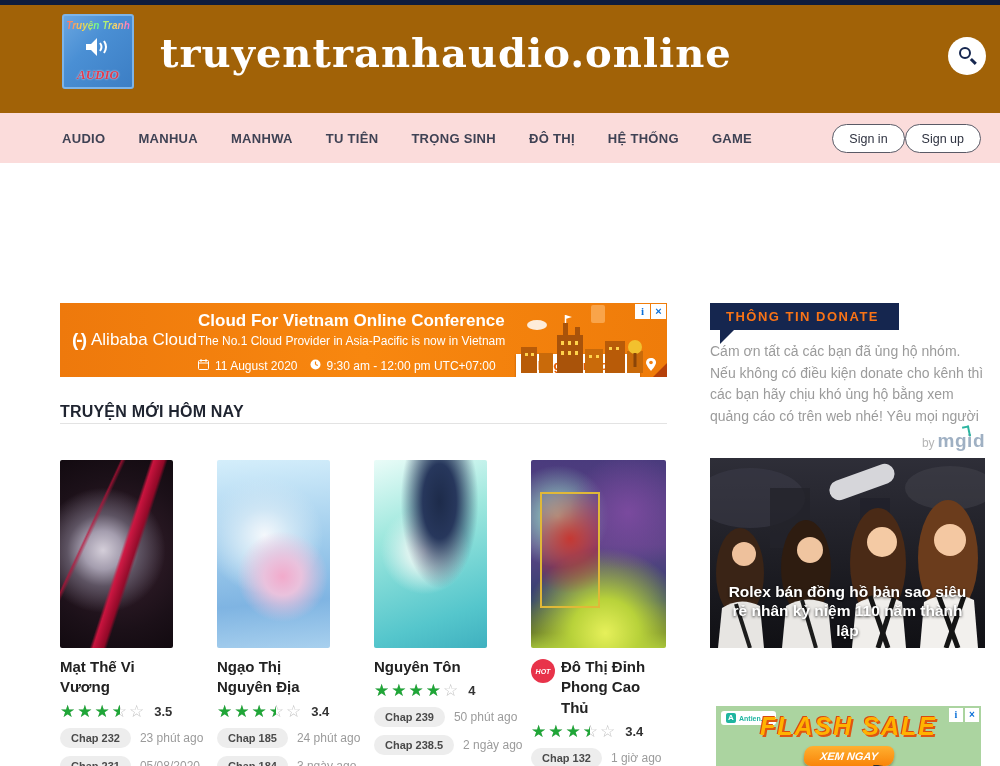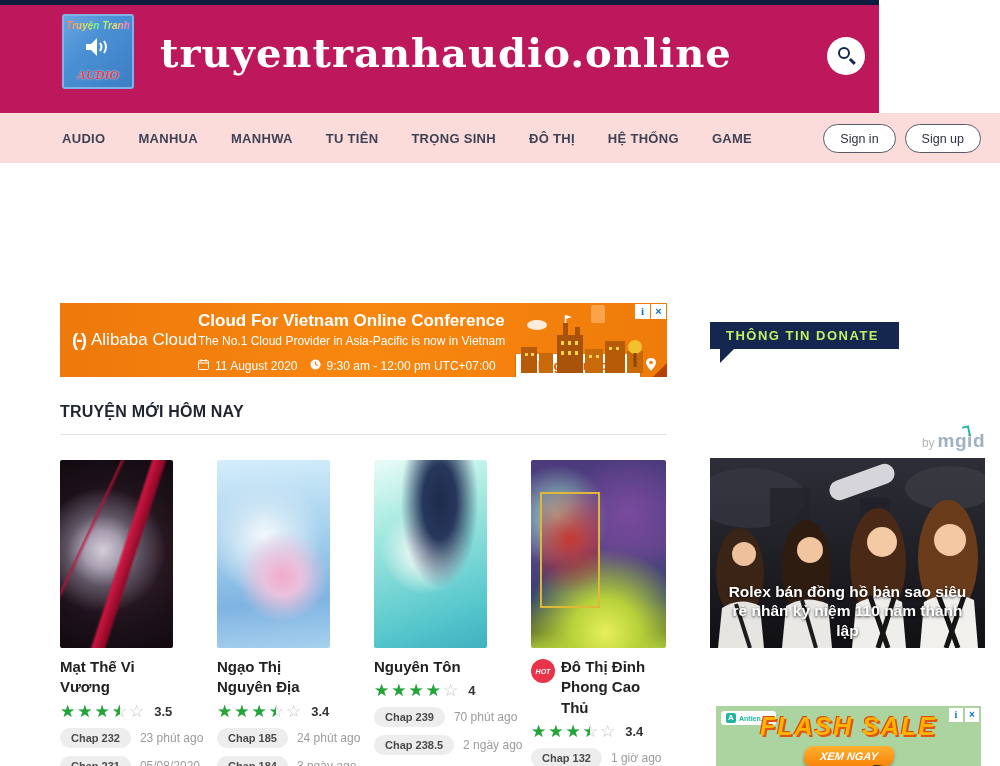--- a/index.html
+++ b/index.html
@@ -1,22 +1,22 @@
 <!DOCTYPE html>
 <html><head>
 <meta charset="utf-8">
 <style>
   * { margin:0; padding:0; box-sizing:border-box; }
   html,body { width:1000px; height:766px; overflow:hidden; background:#fff;
               font-family:"Liberation Sans", sans-serif; }
   .page { position:relative; width:1000px; height:766px; background:#fff; }
 
   
-  .header { position:absolute; top:0; left:0; width:879px; height:113px;
-            background:#be185d; border-top:5px solid #0e1c3d; }
+  .header { position:absolute; top:0; left:0; width:1000px; height:113px;
+            background:#a16207; border-top:5px solid #0e1c3d; }
   .logo { position:absolute; left:62px; top:9px; width:72px; height:75px;
           background:linear-gradient(135deg,#6aa6e0,#4a8fd4 40%,#3c7ec4);
           border:2px solid #7db4e8; border-radius:3px; display:flex; flex-direction:column;
           align-items:center; justify-content:space-between; padding:4px 2px; }
   .logo-line1 { font-size:10px; font-weight:bold; font-style:italic; white-space:nowrap;
                 background-image:linear-gradient(90deg,#ff6a6a,#ffd24a,#6aff8a,#ffe05a,#ff6ad2);
                 -webkit-background-clip:text; background-clip:text; color:transparent; }
   .logo-line2 { font-size:13px; font-weight:bold; font-style:italic; color:#e03a4e;
                 font-family:"Liberation Serif", serif; text-shadow:0 0 2px #fff; }
   .site-title { position:absolute; left:160px; top:24px; color:#fff;
@@ -28,21 +28,21 @@
                   border:2.5px solid #15264f; border-radius:50%; }
   .search-glyph::after { content:''; position:absolute; width:7px; height:2.5px;
                   background:#15264f; transform:rotate(45deg); left:9px; top:11px; }
 
   
   .nav { position:absolute; top:113px; left:0; width:1000px; height:50px;
          background:#fbdcdb; display:flex; align-items:center; }
   .nav-items { display:flex; gap:33px; margin-left:62px; }
   .nav-item { font-size:13px; font-weight:bold; color:#3f4254; letter-spacing:.3px;
               cursor:pointer; white-space:nowrap; }
-  .auth { position:absolute; right:19px; top:11px; display:flex; gap:9px; }
+  .auth { position:absolute; right:19px; top:11px; display:flex; }
   .auth-btn { height:29px; padding:0 16px; border-radius:15px; background:#fff;
               border:1px solid #5a5a66; font-size:12.5px; color:#2e3240; cursor:pointer; }
 
   
   .banner-ad { position:absolute; left:60px; top:303px; width:607px; height:74px;
                background:linear-gradient(90deg,#ee790c,#f8870f 50%,#ef7c0a);
                overflow:hidden; cursor:pointer; }
   .ad-brand { position:absolute; left:12px; top:26px; color:#fff; display:flex;
               align-items:center; gap:6px; }
   .ad-brand-mark { font-size:19px; font-weight:bold; letter-spacing:-2px; }
@@ -59,21 +59,21 @@
   .ad-note { position:absolute; right:62px; top:2px; width:14px; height:18px;
              background:#f9a44a; border-radius:2px; }
   .ad-corner { position:absolute; right:0; bottom:0; width:0; height:0;
                border-left:14px solid transparent; border-bottom:14px solid #b5400a; }
   .ad-ctrls { position:absolute; right:1px; top:1px; display:flex; gap:1px; }
   .ad-ctrl { width:15px; height:15px; background:#fff; color:#0a6fd8; font-size:11px;
              line-height:15px; text-align:center; cursor:pointer; font-weight:bold; }
   .ad-ctrl.info { border-radius:0; font-family:"Liberation Serif", serif; }
 
   .section-head { position:absolute; left:60px; top:403px; width:607px;
-                  border-bottom:1px solid #e3e3e3; padding-bottom:13px; }
+                  border-bottom:1px solid #e3e3e3; padding-bottom:2px; }
   .section-title { font-size:16px; font-weight:800; color:#1f2430; letter-spacing:.2px; }
 
   .cards { position:absolute; left:60px; top:460px; width:620px; display:flex; gap:44px; }
   .card { width:113px; }
   .card.wide { width:135px; }
   .cover { width:113px; height:188px; border-radius:2px; cursor:pointer; position:relative; overflow:hidden; }
   .card.wide .cover { width:135px; }
   .cover1 { background:
       linear-gradient(108deg, transparent 52%, rgba(210,20,64,.95) 54%, rgba(150,8,40,.95) 60%, transparent 62%),
       linear-gradient(115deg, transparent 30%, rgba(190,16,56,.7) 31%, transparent 33%),
@@ -108,22 +108,22 @@
   .stars .fg { position:absolute; left:0; top:0; overflow:hidden; white-space:nowrap;
                color:#1fa637; width:0; }
   .rating-num { font-size:13px; font-weight:bold; color:#333; }
   .chap-row { display:flex; align-items:center; margin-top:8px; }
   .chap-pill { background:#ededed; border-radius:11px; padding:4px 11px; font-size:11px;
                font-weight:bold; color:#4a4a4a; cursor:pointer; white-space:nowrap; }
   .chap-time { font-size:12px; color:#9b9b9b; margin-left:9px; white-space:nowrap; }
 
   
   .donate-tag { position:absolute; left:710px; top:303px; background:#15264f;
-                color:#bef264; font-size:13px; font-weight:bold; letter-spacing:1.5px;
-                padding:6px 20px 6px 16px;margin-top:19px; }
+                color:#f97316; font-size:13px; font-weight:bold; letter-spacing:1.5px;
+                padding:6px 20px 6px 16px; }
   .donate-tag::after { content:''; position:absolute; left:10px; top:100%;
                 border:7px solid transparent; border-top-color:#15264f;
                 border-left-color:#15264f; }
   .donate-text { position:absolute; left:710px; top:341px; width:278px;
                  font-size:14px; color:#9b9b9b; line-height:1.55; }
   .mgid { position:absolute; left:710px; top:430px; width:275px; text-align:right; cursor:pointer; }
   .mgid .by { font-size:12px; color:#b5b5b5; margin-right:3px; }
   .mgid .word { font-size:19px; font-weight:bold; color:#9fb0c3; letter-spacing:.5px; position:relative; }
   .mgid .word::after { content:''; position:absolute; right:13px; top:-2px; width:9px; height:5px;
                  border-right:2px solid #2bb5a0; border-bottom:2px solid #2bb5a0;
@@ -309,21 +309,21 @@
 
     <div class="card">
       <div class="cover cover3"></div>
       <div class="card-title">Nguyên Tôn</div>
       <div class="starrow">
         <span class="stars"><span>☆☆☆☆☆</span><span class="fg" style="width: 80%;">★★★★★</span></span>
         <span class="rating-num">4</span>
       </div>
       <div class="chap-row">
         <span class="chap-pill">Chap 239</span>
-        <span class="chap-time">70 phút ago</span>
+        <span class="chap-time">50 phút ago</span>
       </div>
       <div class="chap-row">
         <span class="chap-pill">Chap 238.5</span>
         <span class="chap-time">2 ngày ago</span>
       </div>
     </div>
 
     <div class="card wide">
       <div class="cover cover4"></div>
       <div class="card-title-row">
@@ -337,20 +337,21 @@
       <div class="chap-row">
         <span class="chap-pill">Chap 132</span>
         <span class="chap-time">1 giờ ago</span>
       </div>
 
     </div>
 
   </div>
 
   <div class="donate-tag">THÔNG TIN DONATE</div>
+  <div class="donate-text">Cám ơn tất cả các bạn đã ủng hộ nhóm. Nếu không có điều kiện donate cho kênh thì các bạn hãy chịu khó ủng hộ bằng xem quảng cáo có trên web nhé! Yêu mọi người</div>
 
   <div class="mgid">
     <span class="by">by</span><span class="word">mgid</span>
   </div>
 
   <div class="photo-ad">
     <svg width="275" height="190" viewBox="0 0 275 190">
       <defs>
         <linearGradient id="bgfade" x1="0" y1="0" x2="0" y2="1">
           <stop offset="0" stop-color="#2e2e38"></stop>

